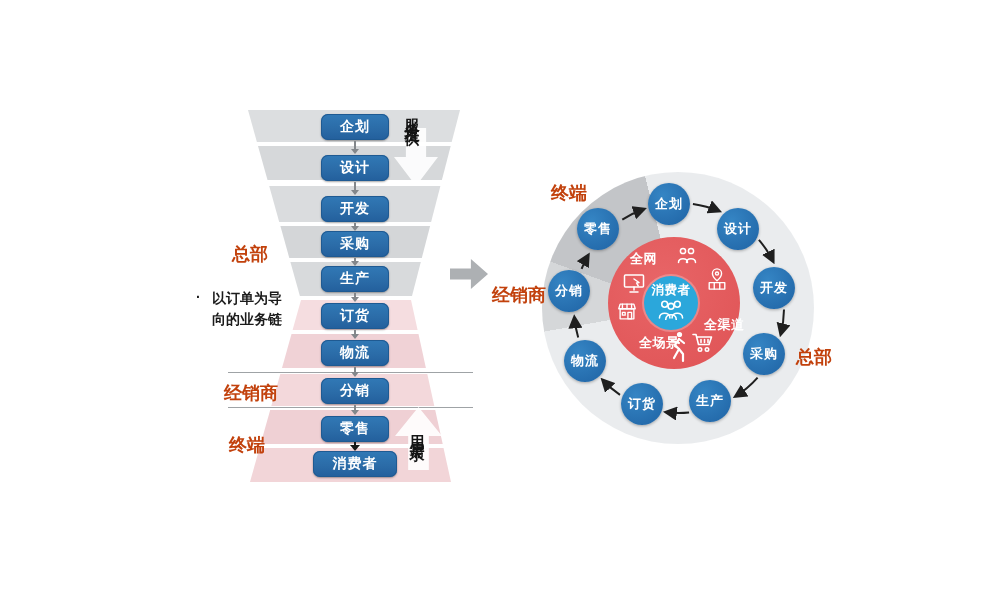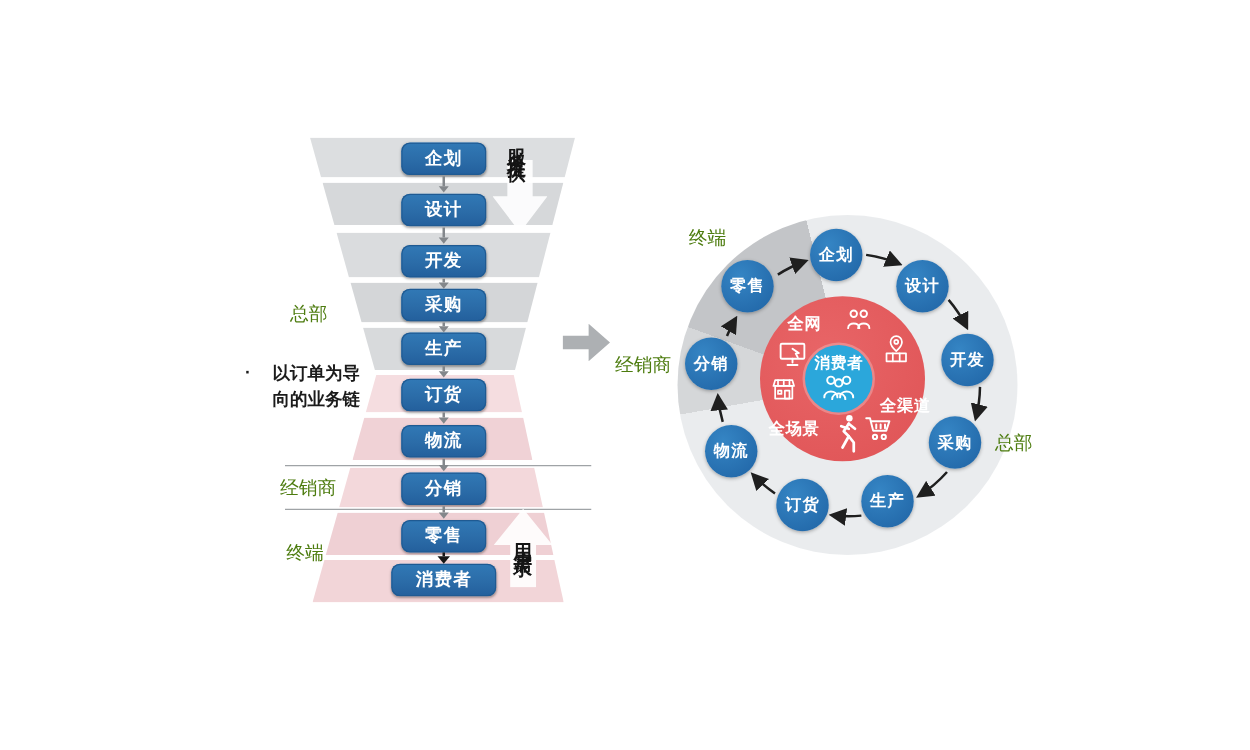--- a/index.html
+++ b/index.html
@@ -1,17 +1,17 @@
 <!DOCTYPE html>
 <html><head>
 <meta charset="utf-8">
 <style>
   html,body{margin:0;padding:0;background:#ffffff;}
   .canvas{position:relative;width:1000px;height:600px;background:#ffffff;overflow:hidden;
-          font-family:"Liberation Sans","DejaVu Sans",sans-serif;text-align:right;}
+          font-family:"Liberation Sans","DejaVu Sans",sans-serif;}
 
   
   .band{position:absolute;left:240px;width:230px;}
   .b1{top:110px;height:32px;background:#dcdee0;clip-path:polygon(8px 0,220px 0,211.7px 32px,16.9px 32px);}
   .b2{top:146px;height:34px;background:#d6d8da;clip-path:polygon(18px 0,210.7px 0,201.9px 34px,27.5px 34px);}
   .b3{top:186px;height:36px;background:#dadcde;clip-path:polygon(29.2px 0,200.4px 0,191.1px 36px,39.2px 36px);}
   .b4{top:226px;height:32px;background:#d4d6d8;clip-path:polygon(40.4px 0,190.1px 0,181.8px 32px,49.3px 32px);}
   .b5{top:262px;height:34px;background:#d8dadc;clip-path:polygon(50.4px 0,180.8px 0,172px 34px,59.9px 34px);}
   .b6{top:300px;height:30px;background:#f5dde0;clip-path:polygon(61px 0,171px 0,177.6px 30px,52.6px 30px);}
   .b7{top:334px;height:34px;background:#f0d2d6;clip-path:polygon(51.5px 0,178.5px 0,185.9px 34px,42px 34px);}
@@ -34,21 +34,21 @@
   .connector .stem{width:2px;background:#83878b;flex:1;}
   .connector .head{width:0;height:0;border-left:4px solid transparent;border-right:4px solid transparent;
                    border-top:5px solid #83878b;}
   .connector.dark .stem{background:#161616;}
   .connector.dark .head{border-left-width:5px;border-right-width:5px;border-top:6px solid #161616;}
   .c1{top:141px;height:13px;} .c2{top:182px;height:13px;} .c3{top:223px;height:8px;}
   .c4{top:258px;height:8px;}  .c5{top:293px;height:9px;}  .c6{top:330px;height:9px;}
   .c7{top:367px;height:10px;} .c8{top:405px;height:10px;} .c9{top:442px;height:9px;}
 
   
-  .zone-label{position:absolute;font-size:15px;font-weight:normal;color:#4d7c0f;white-space:nowrap;}
+  .zone-label{position:absolute;font-size:18px;font-weight:bold;color:#c2410c;white-space:nowrap;}
   .caption{position:absolute;left:212px;top:288px;width:76px;font-size:14px;font-weight:bold;
            color:#1b1b1b;line-height:21px;}
   .bullet{position:absolute;left:196px;top:289px;font-size:14px;font-weight:bold;color:#1b1b1b;}
   .hline{position:absolute;left:228px;width:245px;height:1px;background:#9fa3a6;}
   .l1{top:372px;} .l2{top:407px;}
   .vtext{position:absolute;writing-mode:vertical-rl;text-orientation:upright;font-weight:bold;
          font-size:15px;color:#141414;letter-spacing:4px;line-height:20px;}
   .warrow{position:absolute;background:rgba(255,255,255,.9);}
   .arrow-down{left:394px;top:128px;width:44px;height:58px;
       clip-path:polygon(27% 0,73% 0,73% 50%,100% 50%,50% 100%,0 50%,27% 50%);}
@@ -69,21 +69,21 @@
   .n1{left:108px;top:15px;}  .n2{left:177px;top:40px;}  .n3{left:213px;top:99px;}
   .n4{left:203px;top:165px;} .n5{left:149px;top:212px;} .n6{left:81px;top:215px;}
   .n7{left:24px;top:172px;}  .n8{left:8px;top:102px;}   .n9{left:37px;top:40px;}
   .core{position:absolute;left:68px;top:69px;width:132px;height:132px;border-radius:50%;
         background:radial-gradient(circle at 40% 35%,#e86567,#df5355);}
   .center-circle{position:absolute;left:104px;top:108px;width:54px;height:54px;border-radius:50%;
         background:#2ba7db;display:flex;flex-direction:column;align-items:center;justify-content:center;
         box-shadow:0 0 0 2px rgba(255,255,255,.25);}
   .center-circle .lbl{color:#fff;font-size:12.5px;font-weight:bold;letter-spacing:.5px;}
   .inner-label{position:absolute;color:#fff;font-size:13px;font-weight:bold;letter-spacing:.5px;}
-  .il1{left:90px;top:82px;} .il2{left:164px;top:148px;} .il3{left:75px;top:166px;}
+  .il1{left:90px;top:82px;} .il2{left:164px;top:148px;} .il3{left:99px;top:166px;}
   .icon{position:absolute;}
   .icon svg{display:block;}
 </style>
 </head>
 <body>
 
 <div class="canvas">
 
   <div>
     <div class="band b1"></div>

